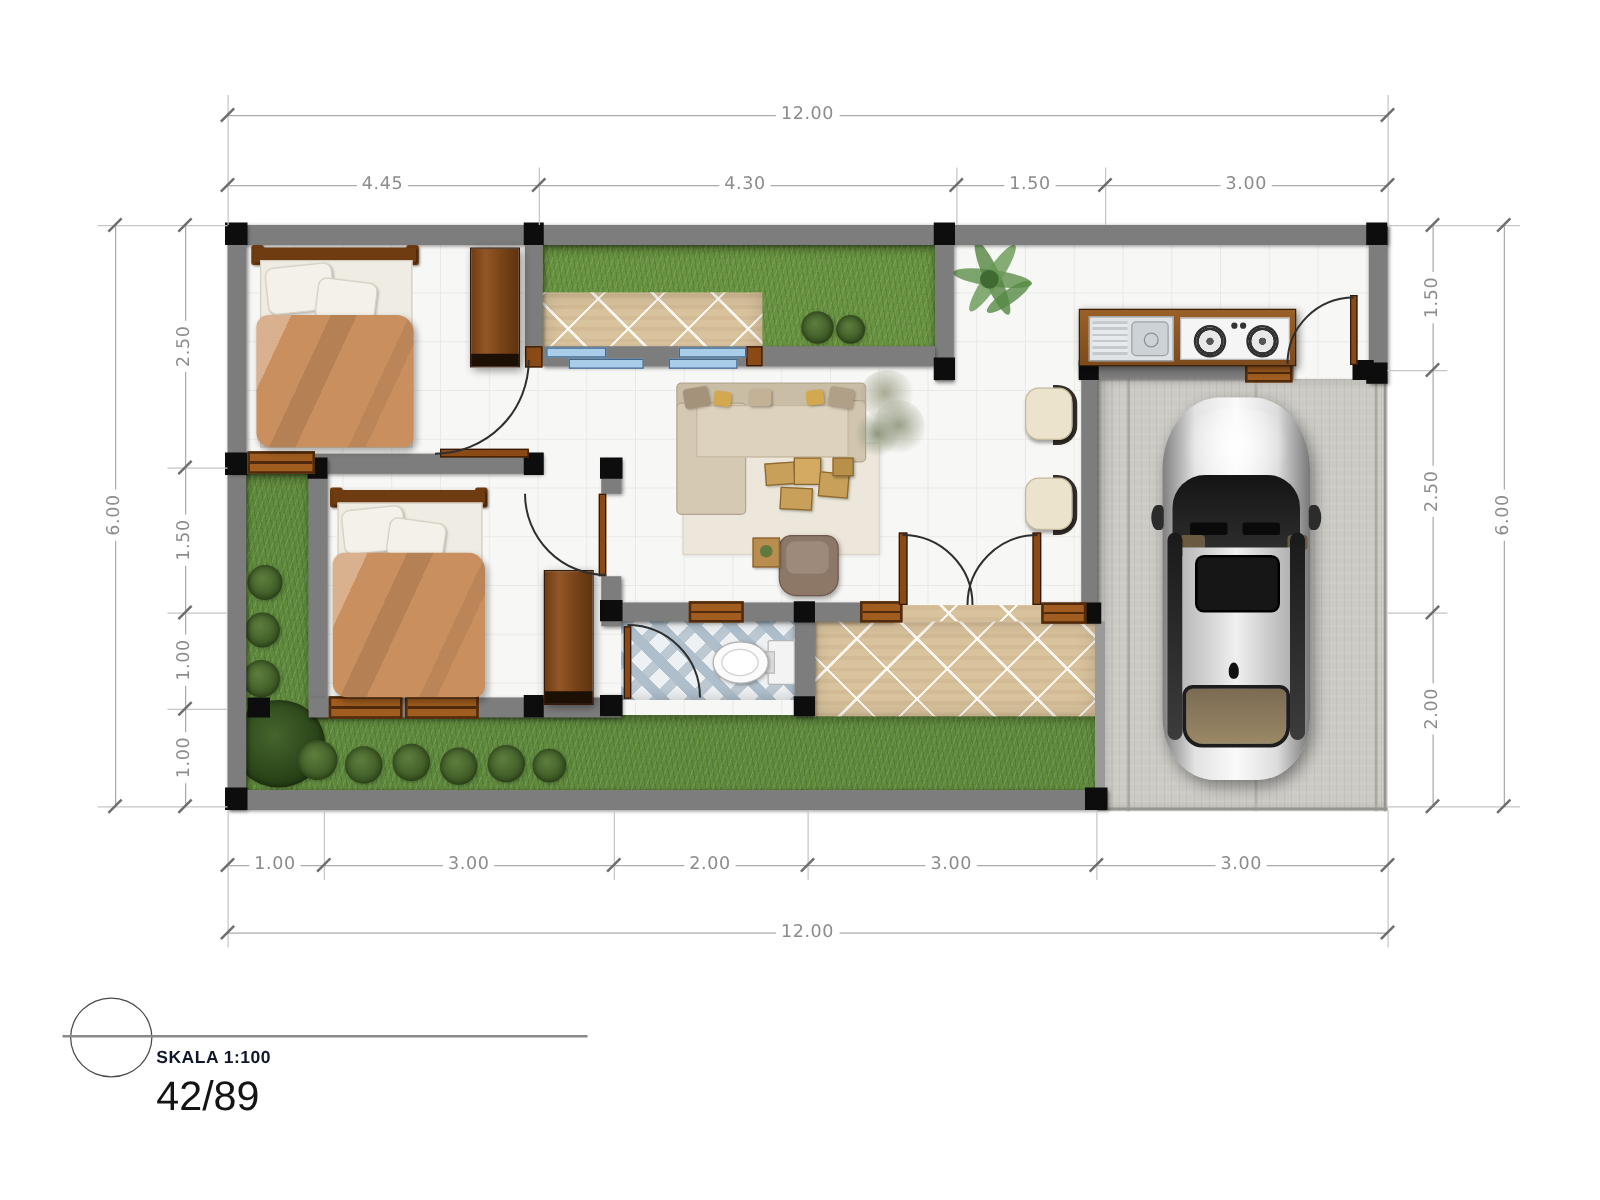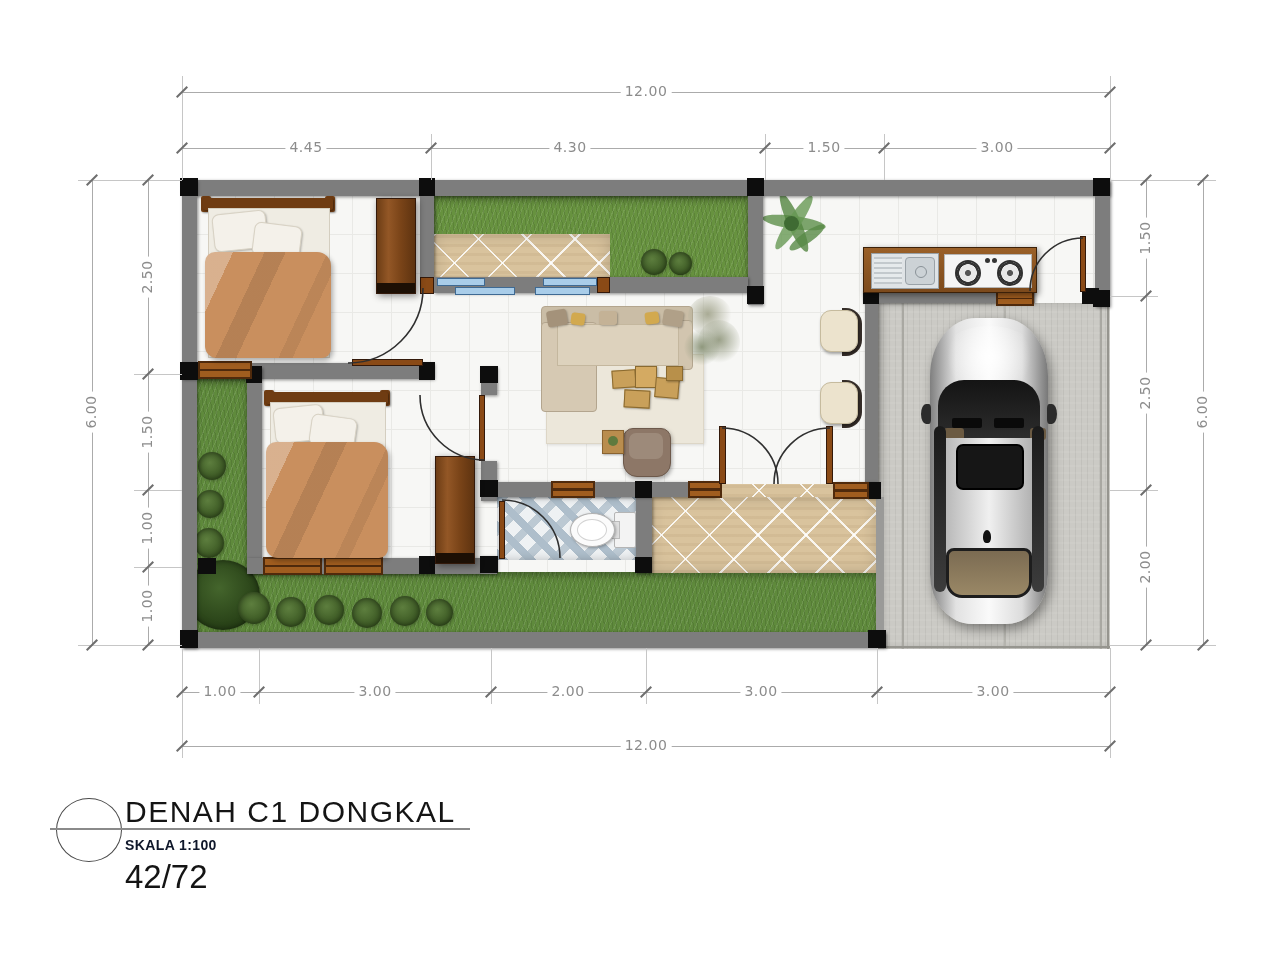--- a/index.html
+++ b/index.html
@@ -355,21 +355,21 @@
   <div class="tick" style="left:259px;top:692px;"></div>
   <div class="tick" style="left:491px;top:692px;"></div>
   <div class="tick" style="left:646px;top:692px;"></div>
   <div class="tick" style="left:877px;top:692px;"></div>
   <div class="tick" style="left:1110px;top:692px;"></div>
   <div class="tick" style="left:182px;top:746px;"></div>
   <div class="tick" style="left:1110px;top:746px;"></div>
 
   <span class="dim-label" style="left:646px;top:92px;">12.00</span>
   <span class="dim-label" style="left:306px;top:148px;">4.45</span>
-  <span class="dim-label" style="left:570px;top:148px;">4.30</span>
+  <span class="dim-label" style="left:596px;top:148px;">4.30</span>
   <span class="dim-label" style="left:824px;top:148px;">1.50</span>
   <span class="dim-label" style="left:997px;top:148px;">3.00</span>
 
   <span class="dim-label rot" style="left:92px;top:412px;">6.00</span>
   <span class="dim-label rot" style="left:148px;top:277px;">2.50</span>
   <span class="dim-label rot" style="left:148px;top:432px;">1.50</span>
   <span class="dim-label rot" style="left:148px;top:528px;">1.00</span>
   <span class="dim-label rot" style="left:148px;top:606px;">1.00</span>
 
   <span class="dim-label rot" style="left:1146px;top:238px;">1.50</span>
@@ -379,17 +379,16 @@
 
   <span class="dim-label" style="left:220px;top:692px;">1.00</span>
   <span class="dim-label" style="left:375px;top:692px;">3.00</span>
   <span class="dim-label" style="left:568px;top:692px;">2.00</span>
   <span class="dim-label" style="left:761px;top:692px;">3.00</span>
   <span class="dim-label" style="left:993px;top:692px;">3.00</span>
   <span class="dim-label" style="left:646px;top:746px;">12.00</span>
 
   <div class="tb-circle" style="left:56px;top:798px;width:64px;height:62px;"></div>
   <div class="abs" style="left:50px;top:828px;width:420px;height:2px;background:#8a8a8a;"></div>
-  <span class="tb-title" style="left:125px;top:797px;">DENAH C1 DONGKAL</span>
   <span class="tb-scale" style="left:125px;top:838px;">SKALA 1:100</span>
-  <span class="tb-area" style="left:125px;top:860px;">42/72</span>
+  <span class="tb-area" style="left:125px;top:860px;">42/89</span>
 
 </div>
 
 </body></html>

